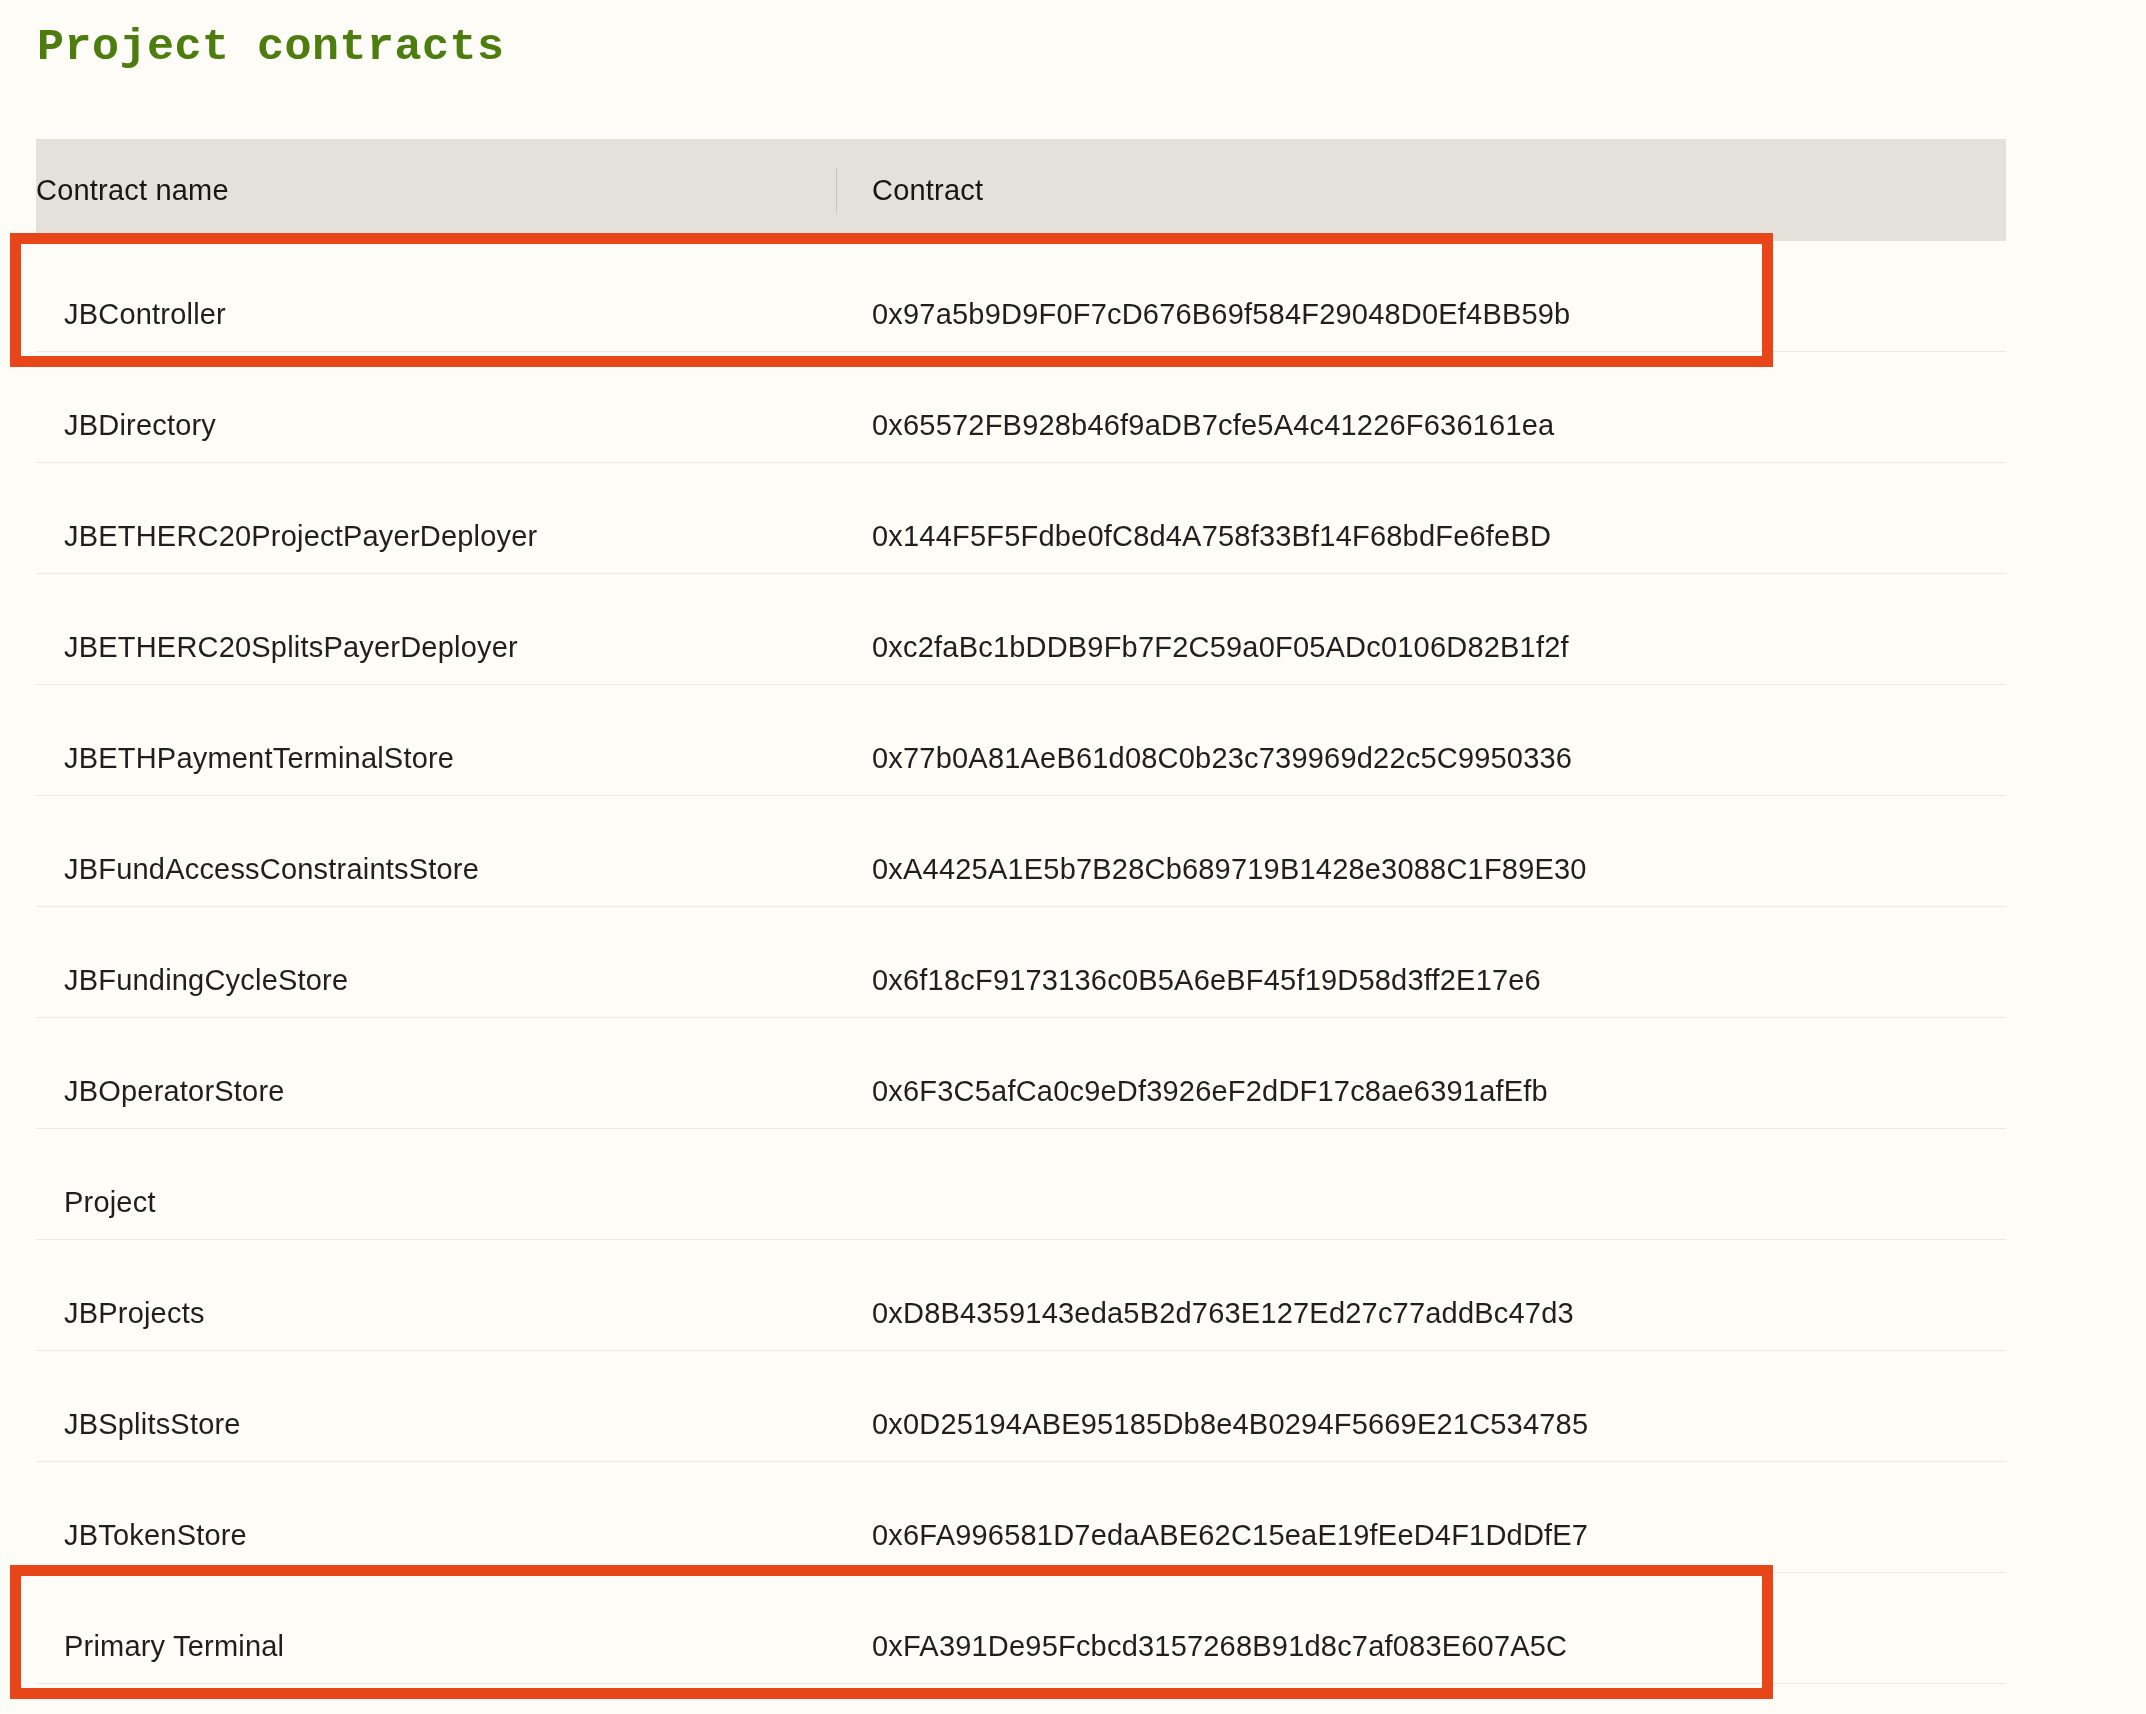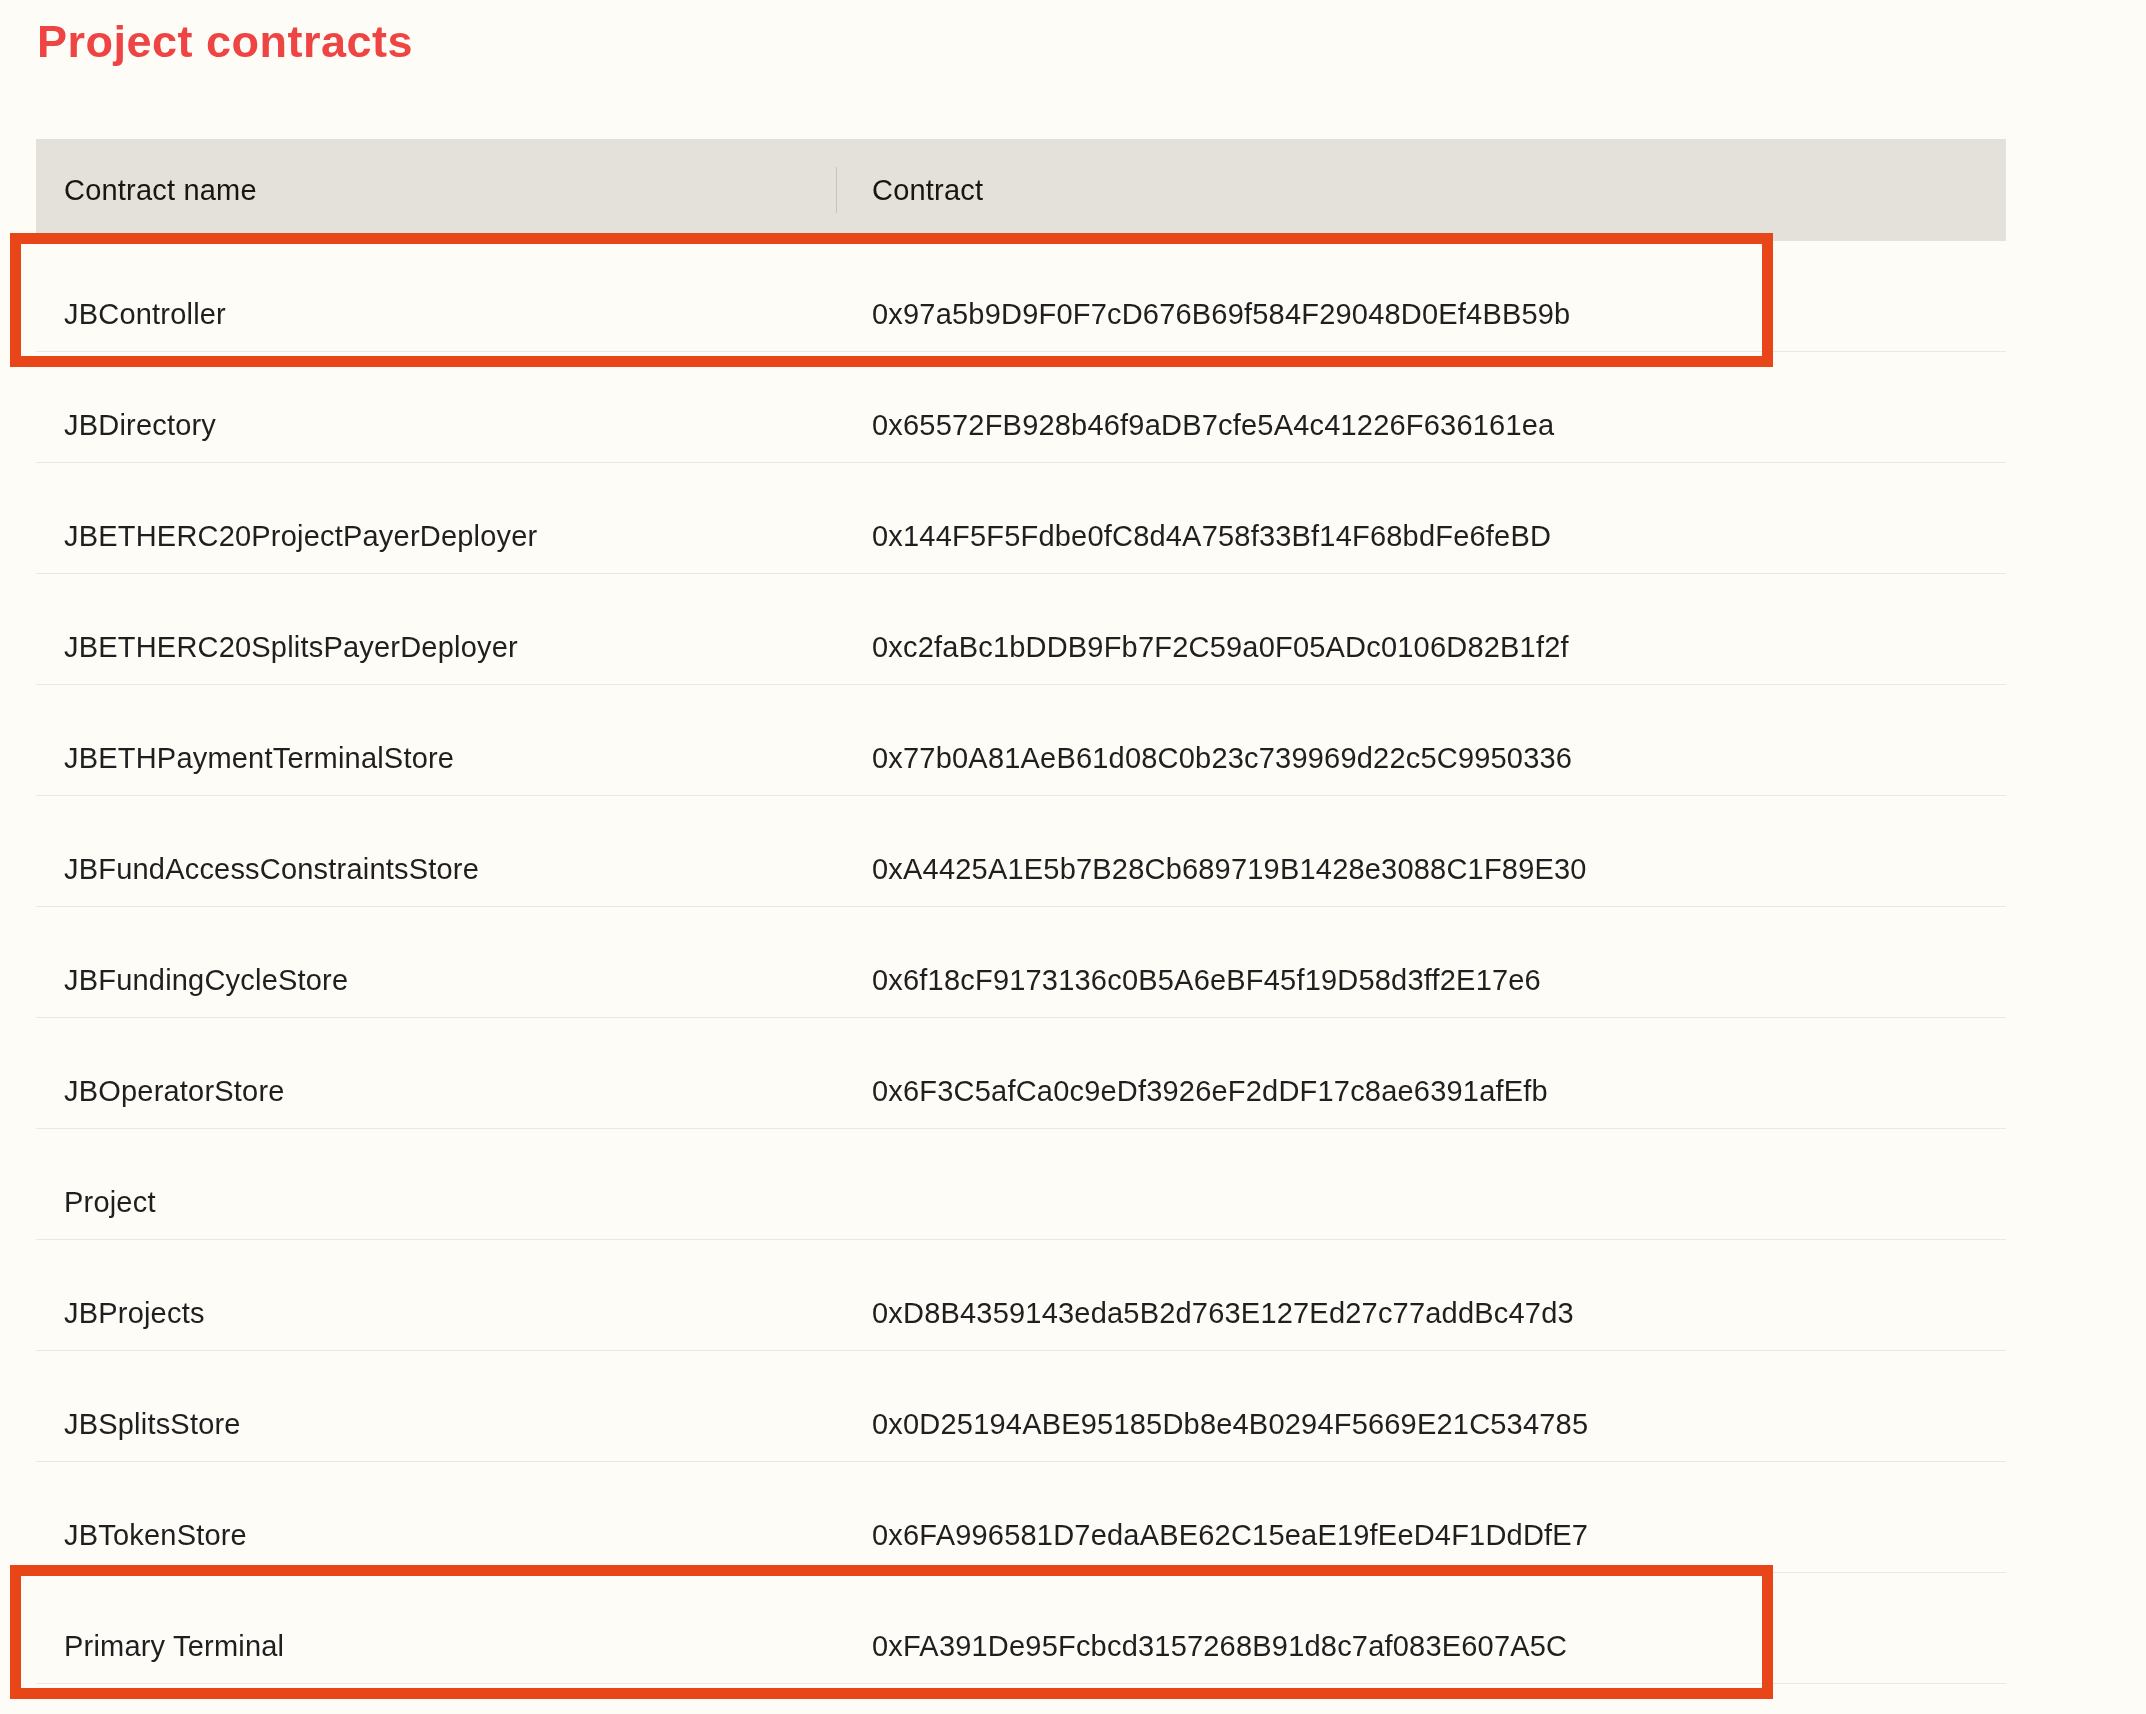--- a/index.html
+++ b/index.html
@@ -7,27 +7,27 @@
   body {
     width: 2146px;
     height: 1714px;
     position: relative;
     overflow: hidden;
     background: #FDFCF7;
     font-family: "Liberation Sans", sans-serif;
     color: #1C1C1C;
   }
   .page-title {
-    margin: 16px 0 0 37px;
-    font-family: Liberation Sans, sans-serif;
+    margin: 22px 0 0 37px;
+    font-family: Liberation Mono, monospace;
     font-size: 45px;
     line-height: 1.15;
     font-weight: 700;
     letter-spacing: 0.5px;
-    color: #ef4444;
+    color: #4d7c0f;
   }
   .contracts-table {
     position: absolute;
     left: 36px;
     top: 139px;
     width: 1970px;
   }
   .thead {
     display: flex;
     align-items: center;
@@ -35,21 +35,20 @@
     background: #E3E1D9;
   }
   .th {
     font-size: 29px;
     font-weight: 500;
     color: #181611;
     letter-spacing: 0.2px;
   }
   .th-name {
     width: 800px;
-    padding-left: 28px;
   }
   .th-divider {
     width: 1px;
     height: 46px;
     background: #C6C4BC;
   }
   .th-address {
     padding-left: 35px;
   }
   .trow {

